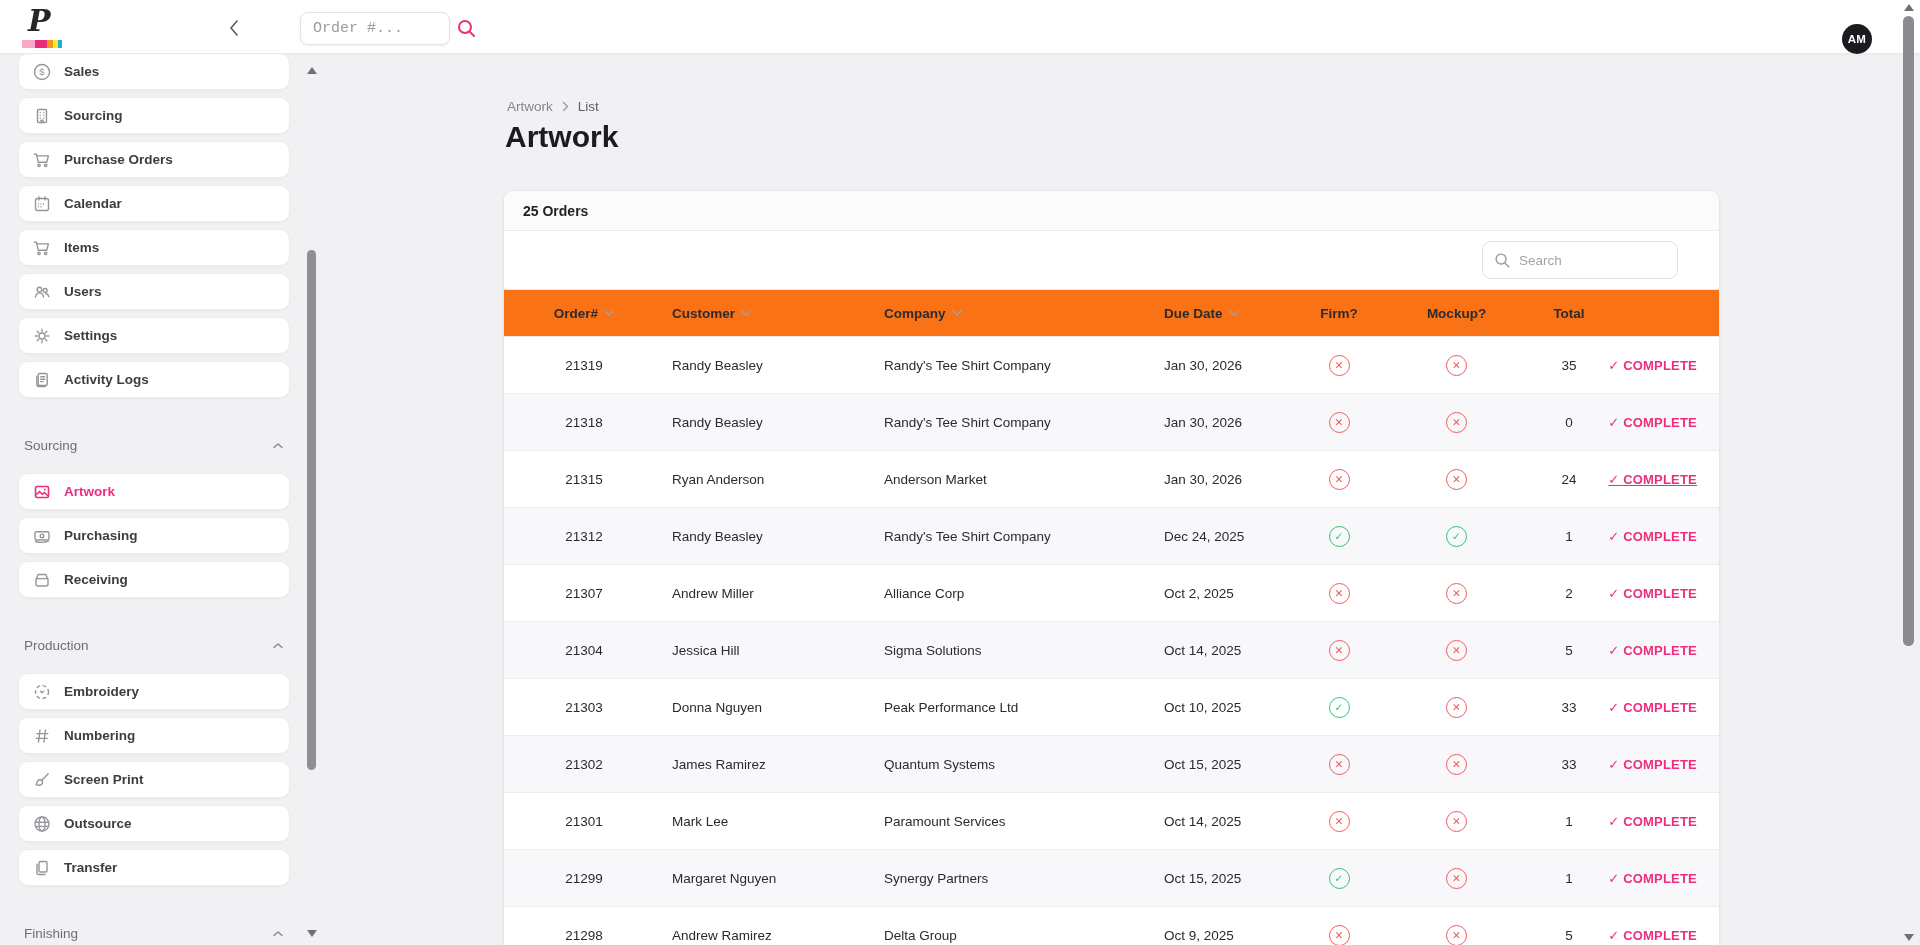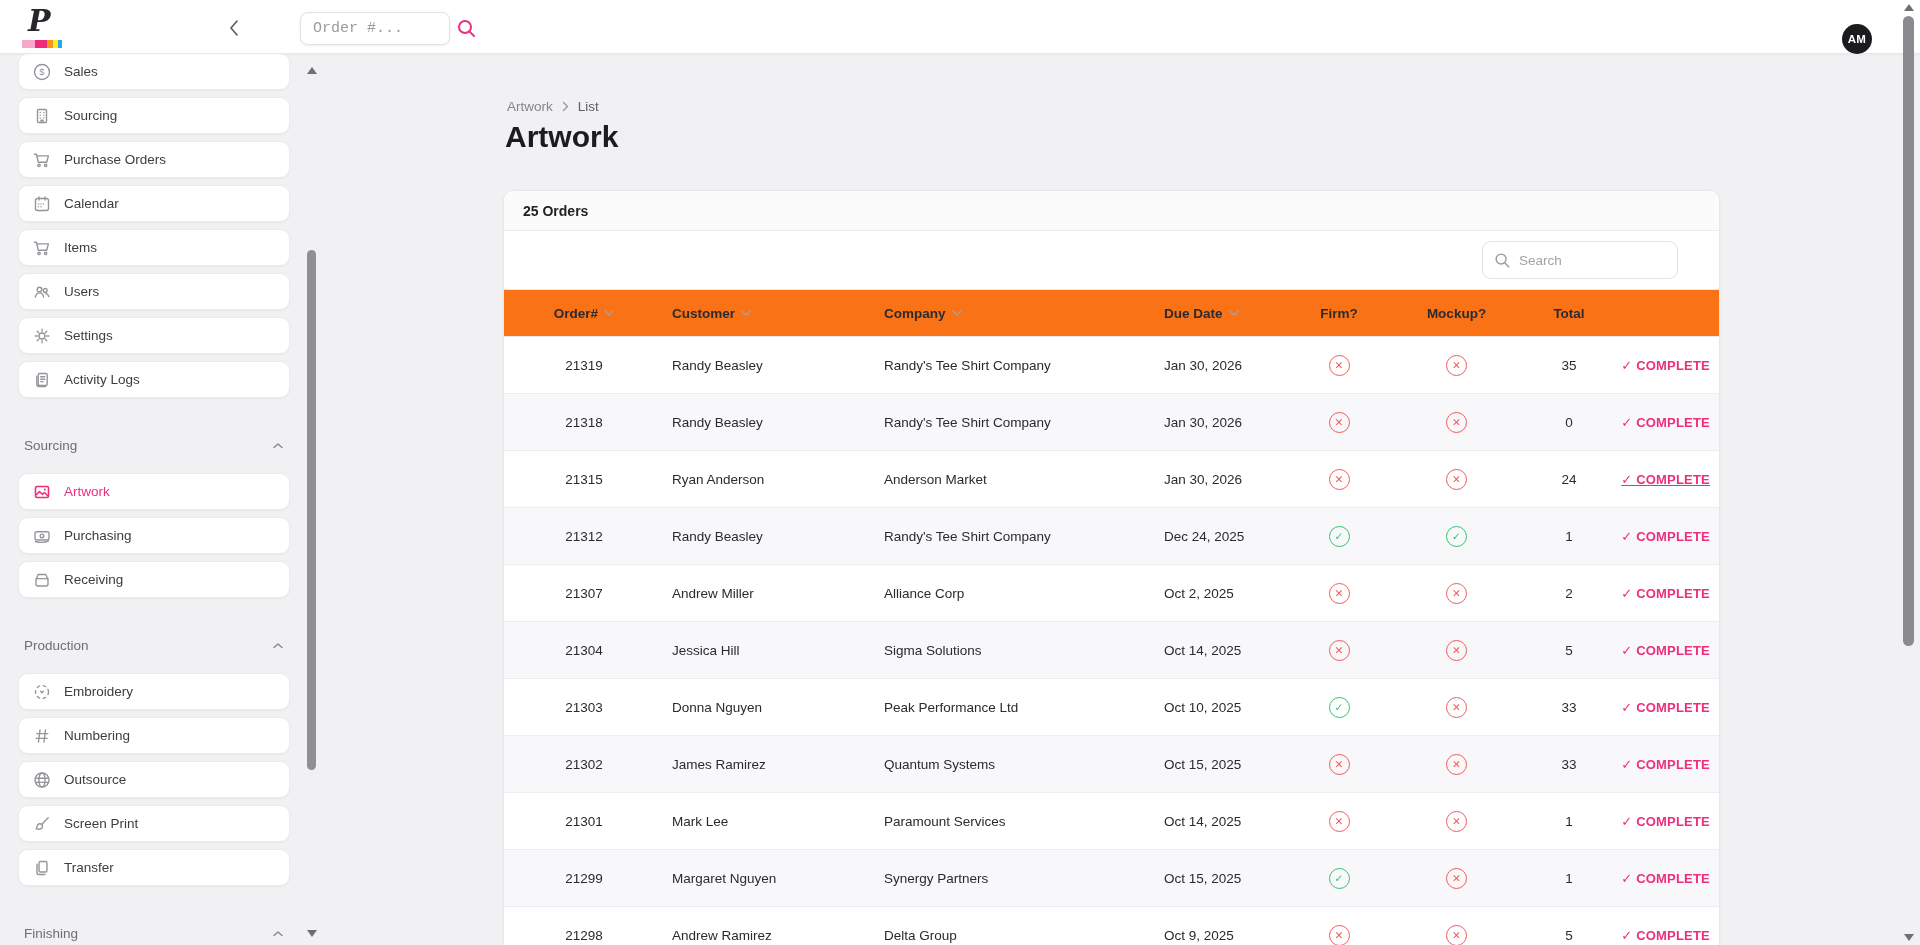--- a/index.html
+++ b/index.html
@@ -27,21 +27,21 @@
   .order-search input::placeholder{color:#9b9ba1;}
   .search-btn{position:absolute;left:455px;top:17px;width:22px;height:22px;cursor:pointer;}
   .avatar{position:absolute;left:1842px;top:24px;width:30px;height:30px;border-radius:50%;
     background:#1b1b1f;color:#fff;font-size:11.5px;font-weight:700;display:flex;
     align-items:center;justify-content:center;cursor:pointer;letter-spacing:.3px;}
   
   .sidebar{position:absolute;top:53px;left:0;width:300px;bottom:0;overflow:hidden;}
   .side-item{width:272px;height:37px;margin:0 0 7px 18px;background:#fff;border:1px solid #ececee;
     border-radius:10px;box-sizing:border-box;display:flex;align-items:center;gap:12px;
     padding:0 0 0 13px;cursor:pointer;box-shadow:0 1px 2px rgba(0,0,0,.04);}
-  .side-item .slabel{font-size:13.5px;font-weight:400;color:#3c3c42;}
+  .side-item .slabel{font-size:13.5px;font-weight:700;color:#3c3c42;}
   .side-item.active .slabel{color:#ED2E7E;}
   .sicon{width:20px;height:20px;display:flex;align-items:center;justify-content:center;}
   .side-section{width:260px;margin:40px 22px 20px 24px;display:flex;align-items:center;
     justify-content:space-between;cursor:pointer;gap:43px;}
   .side-section .sec-label{font-size:13.5px;color:#6e6e74;}
   
   .side-scroll{position:absolute;top:53px;left:307px;width:9px;bottom:0;}
   .side-scroll .thumb{position:absolute;top:197px;left:0;width:9px;height:520px;background:#8f9094;border-radius:5px;}
   .tri-up{width:0;height:0;border-left:5px solid transparent;border-right:5px solid transparent;
     border-bottom:7px solid #6f6f74;position:absolute;left:0;}
@@ -79,21 +79,21 @@
   .trow{height:57px;display:flex;align-items:center;border-bottom:1px solid #ededef;box-sizing:border-box;cursor:pointer;}
   .rows .trow:nth-child(even){background:#f8f8fa;}
   .td{font-size:13.5px;color:#2a2a2f;box-sizing:border-box;}
   .c-order{width:160px;justify-content:center;text-align:center;}
   .c-customer{width:212px;padding-left:8px;}
   .c-company{width:268px;padding-left:8px;}
   .c-duedate{width:160px;padding-left:20px;}
   .c-firm{width:70px;display:flex;justify-content:center;text-align:center;}
   .c-mockup{width:165px;display:flex;justify-content:center;text-align:center;}
   .c-total{width:60px;text-align:center;}
-  .c-status{flex:1;text-align:right;padding-right:9px;}
+  .c-status{flex:1;text-align:right;padding-right:22px;}
   .th.c-firm,.th.c-mockup,.th.c-total{justify-content:center;gap:0;}
   .th.c-order{justify-content:center;}
   
   .state{width:21px;height:21px;border-radius:50%;border:1.6px solid;display:inline-flex;
     align-items:center;justify-content:center;font-size:10.5px;font-weight:700;box-sizing:border-box;}
   .state[data-state="no"]{border-color:#F15B5B;color:#F15B5B;}
   .state[data-state="no"]::before{content:"\2715";}
   .state[data-state="yes"]{border-color:#2FC56D;color:#2FC56D;}
   .state[data-state="yes"]::before{content:"\2713";}
   
@@ -289,37 +289,37 @@
     <span class="sicon">
       <svg width="20" height="20" viewBox="0 0 20 20" fill="none" stroke="#95959c" stroke-width="1.4" stroke-linecap="round">
           <path d="M8 4 6.5 16M13.5 4 12 16M4.8 7.6h11M4.2 12.4h11"></path>
         </svg>
     </span>
     <span class="slabel">Numbering</span>
   </div>
 
   <div class="side-item">
     <span class="sicon">
+      <svg width="20" height="20" viewBox="0 0 20 20" fill="none" stroke="#95959c" stroke-width="1.4" stroke-linecap="round" stroke-linejoin="round">
+          <path d="M16.2 3.8 9.6 10.6"></path>
+          <path d="M9.8 10.6c1 1 1 2.7-.1 3.7-1.3 1.2-3.4 1.2-5.5.6 1-1.6.5-3.2 1.8-4.3a2.6 2.6 0 0 1 3.8 0z"></path>
+        </svg>
+    </span>
+    <span class="slabel">Screen Print</span>
+  </div>
+
+  <div class="side-item">
+    <span class="sicon">
       <svg width="20" height="20" viewBox="0 0 20 20" fill="none" stroke="#95959c" stroke-width="1.4" stroke-linecap="round">
           <circle cx="10" cy="10" r="7"></circle>
           <ellipse cx="10" cy="10" rx="3.1" ry="7"></ellipse>
           <path d="M3.3 8.2h13.4M3.6 12.4h12.8"></path>
         </svg>
     </span>
     <span class="slabel">Outsource</span>
-  </div>
-
-  <div class="side-item">
-    <span class="sicon">
-      <svg width="20" height="20" viewBox="0 0 20 20" fill="none" stroke="#95959c" stroke-width="1.4" stroke-linecap="round" stroke-linejoin="round">
-          <path d="M16.2 3.8 9.6 10.6"></path>
-          <path d="M9.8 10.6c1 1 1 2.7-.1 3.7-1.3 1.2-3.4 1.2-5.5.6 1-1.6.5-3.2 1.8-4.3a2.6 2.6 0 0 1 3.8 0z"></path>
-        </svg>
-    </span>
-    <span class="slabel">Screen Print</span>
   </div>
 
   <div class="side-item">
     <span class="sicon">
       <svg width="20" height="20" viewBox="0 0 20 20" fill="none" stroke="#95959c" stroke-width="1.4" stroke-linecap="round" stroke-linejoin="round">
           <rect x="7" y="3.5" width="8" height="10.5" rx="1.5"></rect>
           <path d="M5 6.2v8.3a2 2 0 0 0 2 2h6"></path>
         </svg>
     </span>
     <span class="slabel">Transfer</span>

